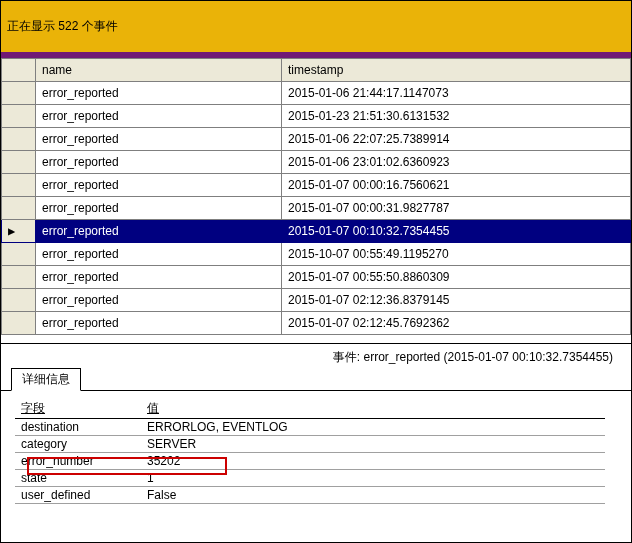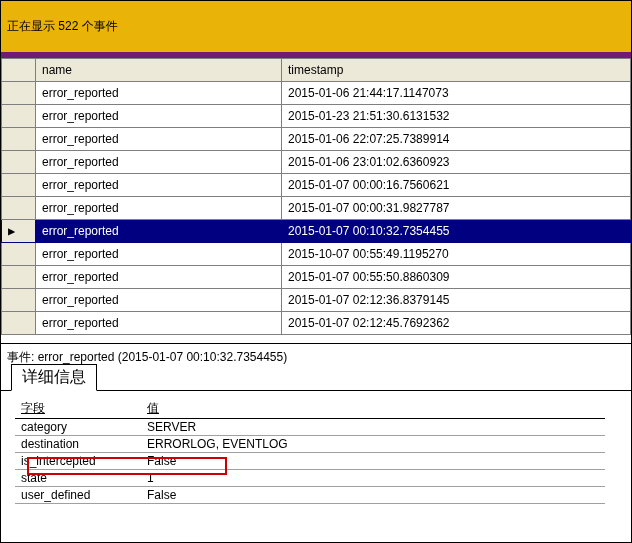--- a/index.html
+++ b/index.html
@@ -64,39 +64,40 @@
     background: #ece9d8 !important;
     color: #000 !important;
     text-align: center;
     font-family: monospace;
   }
   tr.sel td.indicator {
     color: #000 !important;
   }
 
   .detail-header {
-    padding: 5px 6px;
+    padding: 5px 18px;
     background: #fff;
+    text-align: right;
   }
 
   .tabstrip {
     position: relative;
     height: 20px;
     border-bottom: 1px solid #000;
     padding-left: 10px;
   }
   .tab {
     position: absolute;
     bottom: -1px;
     left: 10px;
     padding: 2px 10px;
     border: 1px solid #000;
     border-bottom: 1px solid #fff;
     background: #fff;
-    font-size: 16px;
+    font-size: 12px;
   }
 
   .detail-body {
     flex: 1;
     padding: 8px 10px 10px 14px;
     overflow: hidden;
   }
 
   table.detail {
     border-collapse: collapse;
@@ -229,30 +230,30 @@
           <col class="dcol-val">
         </colgroup>
         <thead>
           <tr>
             <th>字段</th>
             <th>值</th>
           </tr>
         </thead>
         <tbody id="detail-body-rows">
             <tr>
+              <td>destination</td>
+              <td>ERRORLOG, EVENTLOG</td>
+            </tr>
+            <tr>
               <td>category</td>
               <td>SERVER</td>
             </tr>
             <tr>
-              <td>destination</td>
-              <td>ERRORLOG, EVENTLOG</td>
-            </tr>
-            <tr>
-              <td>is_intercepted</td>
-              <td>False</td>
+              <td>error_number</td>
+              <td>35202</td>
             </tr>
             <tr>
               <td>state</td>
               <td>1</td>
             </tr>
             <tr>
               <td>user_defined</td>
               <td>False</td>
             </tr>
           </tbody>

